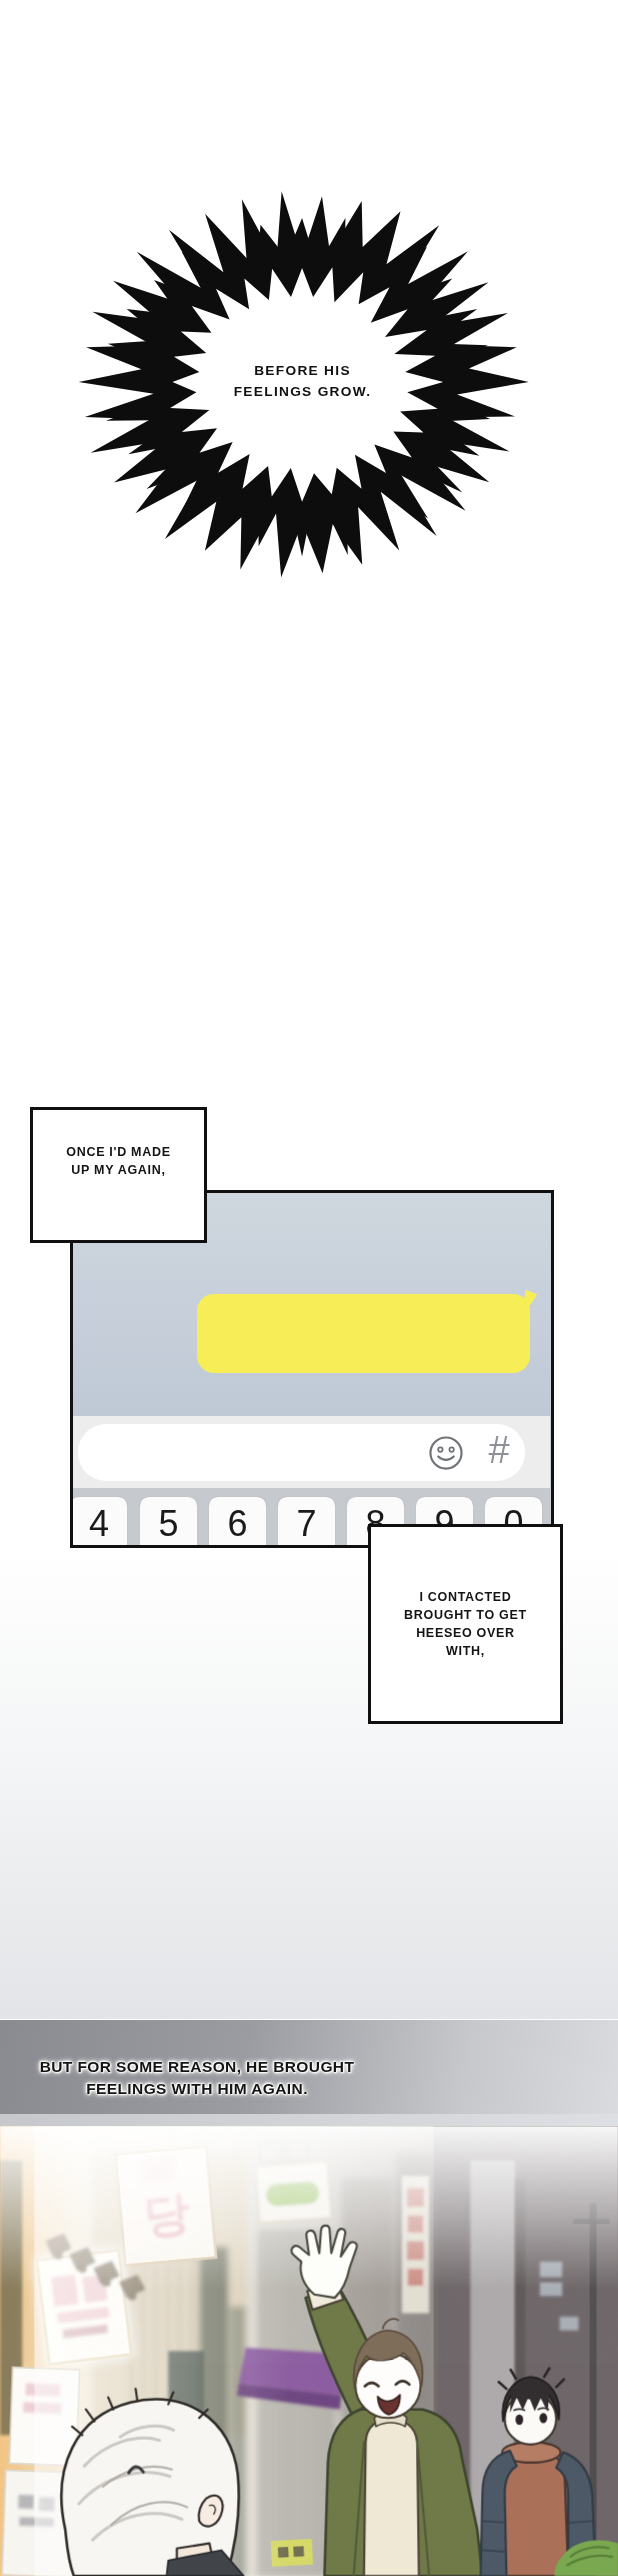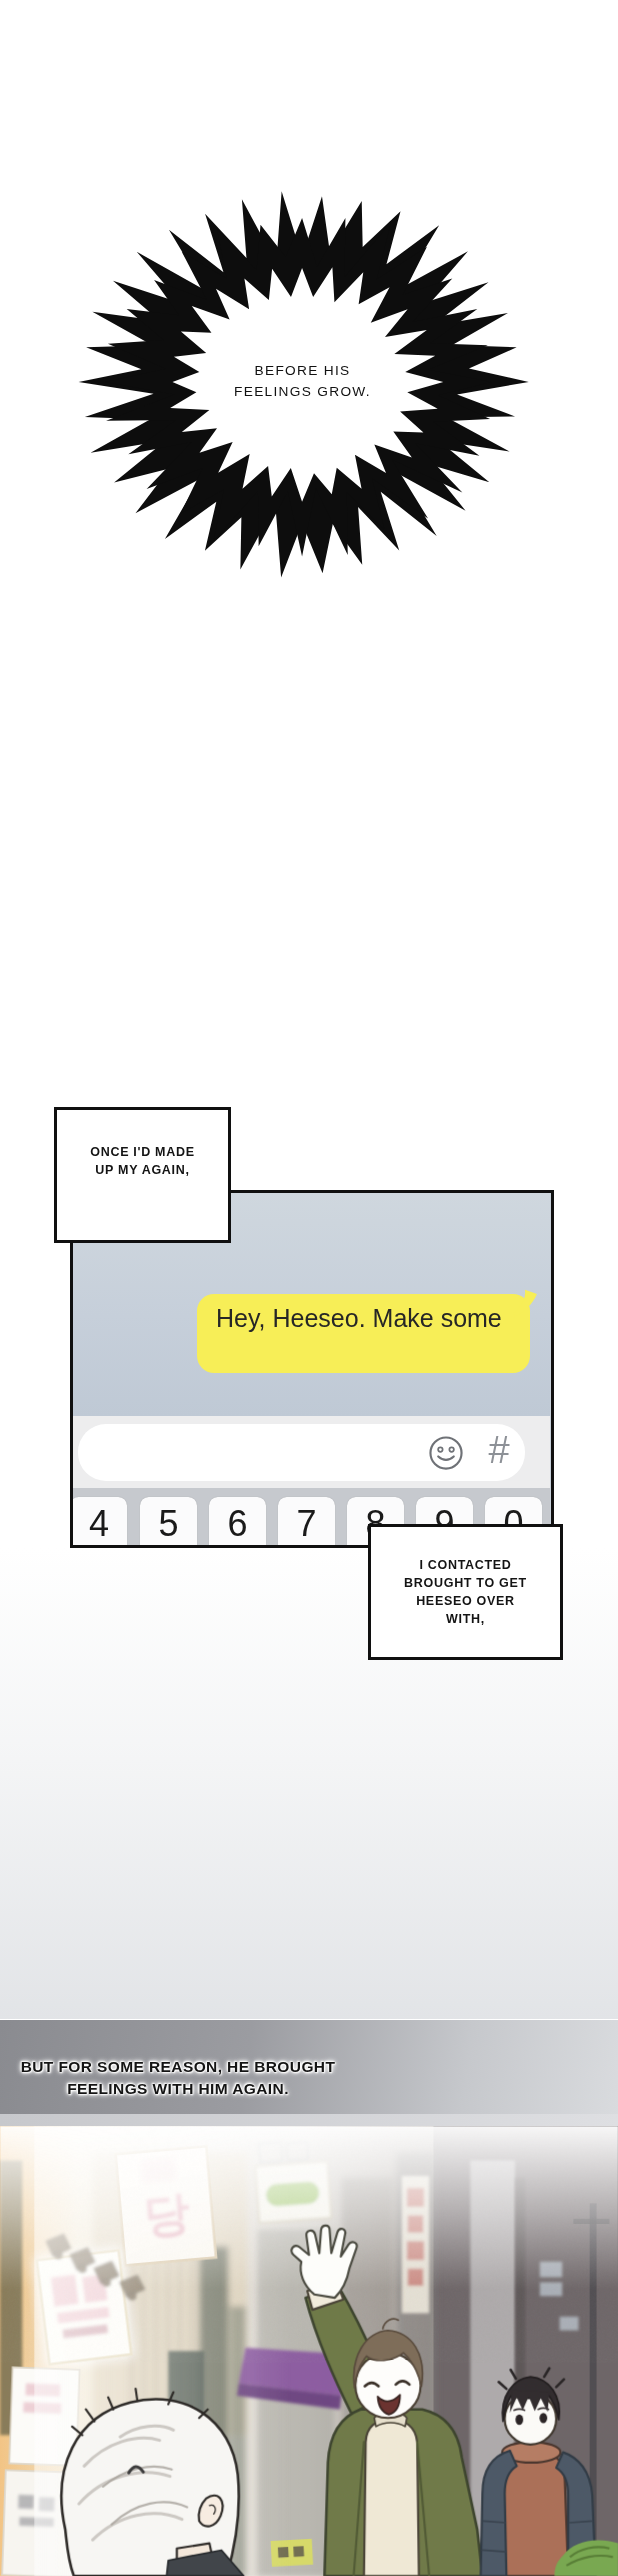--- a/index.html
+++ b/index.html
@@ -3,28 +3,28 @@
 <meta charset="utf-8">
 <style>
   html,body{margin:0;padding:0;background:#ffffff;}
   .page{position:relative;width:618px;height:2576px;background:#ffffff;overflow:hidden;
         font-family:"Liberation Sans",sans-serif;}
   
   .burst{position:absolute;left:64px;top:176px;width:477px;height:412px;z-index:1;}
   .burst svg{position:absolute;left:0;top:0;}
   .burst-text{position:absolute;left:0;top:0;width:477px;height:412px;display:flex;
     flex-direction:column;align-items:center;justify-content:center;text-align:center;
-    font-weight:400;font-size:13.7px;letter-spacing:1.3px;line-height:20.6px;color:#111;}
+    font-weight:700;font-size:13.7px;letter-spacing:1.3px;line-height:20.6px;color:#111;}
   
   .caption{position:absolute;background:#ffffff;border:3.4px solid #101010;z-index:5;
     display:flex;flex-direction:column;align-items:center;justify-content:center;
     text-align:center;font-weight:700;font-size:12.5px;letter-spacing:0.7px;
     line-height:18px;color:#141414;}
-  .caption.c1{left:30px;top:1107px;width:177px;height:136px;padding-bottom:29px;box-sizing:border-box;margin-left:24px;}
-  .caption.c2{left:368px;top:1524px;width:195px;height:136px;box-sizing:border-box;}
+  .caption.c1{left:30px;top:1107px;width:177px;height:136px;padding-bottom:29px;box-sizing:border-box;}
+  .caption.c2{left:368px;top:1524px;width:195px;height:200px;box-sizing:border-box;}
   
   .phone{position:absolute;left:70px;top:1190px;width:484px;height:358px;
     border:3.4px solid #101010;box-sizing:border-box;z-index:2;overflow:hidden;background:#c8d1db;}
   .chat-area{position:absolute;left:0;top:0;width:477px;height:223px;
     background:linear-gradient(180deg,#cfd7de 0%,#c6cfda 55%,#bfc9d5 100%);}
   .bubble{position:absolute;left:124px;top:101px;width:333px;height:79px;background:#f7ee57;
     border-radius:17px;box-sizing:border-box;padding:7.7px 0 0 19px;
     font-size:25px;line-height:33px;color:#262626;}
   .bubble .tail{position:absolute;right:-7.7px;top:-5.2px;}
   .composer{position:absolute;left:0;top:223px;width:477px;height:72px;background:#ededee;}
@@ -34,21 +34,21 @@
   .keyboard{position:absolute;left:0;top:295px;width:477px;height:63px;background:#c6c9ce;}
   .key{position:absolute;top:8.6px;width:57px;height:60px;background:#fbfbfc;border-radius:8.6px;
     box-shadow:0 0.9px 0.9px rgba(0,0,0,0.25);text-align:center;font-size:36px;line-height:53px;color:#1a1a1a;}
   
   .fade-zone{position:absolute;left:0;top:1548px;width:618px;height:471px;z-index:0;
     background:linear-gradient(180deg,#ffffff 0%,#f4f5f6 45%,#e2e4e7 100%);}
   .gray-band{position:absolute;left:0;top:2020px;width:618px;height:106px;z-index:0;
     background:linear-gradient(97deg,#8a8b90 0%,#9b9ca1 40%,#c6c8cc 75%,#d9dbde 100%);}
   .gray-band .lighter-strip{position:absolute;left:0;bottom:0;width:618px;height:12px;
     background:linear-gradient(90deg,#c7c8cc,#dedfe2);}
-  .narration{position:absolute;left:2px;top:2056px;width:352px;z-index:3;text-align:center;
+  .narration{position:absolute;left:21px;top:2056px;width:352px;z-index:3;text-align:center;
     font-weight:700;font-size:15.5px;letter-spacing:0.4px;line-height:22px;color:#141414;
     text-shadow:0 0 1.7px #fff,0 0 3.4px #fff,0 0 5.2px #fff,-0.9px -0.9px 1.7px #fff,0.9px 0.9px 1.7px #fff,0 0 6.9px #fff;}
   
   .scene{position:absolute;left:0;top:2126px;width:618px;height:450px;z-index:1;}
 </style>
 </head>
 <body>
 
 <div class="page">
 
@@ -68,21 +68,20 @@
     <span>ONCE I'D MADE</span>
     <span>UP MY AGAIN,</span>
   </div>
 
   <div class="phone">
     <div class="chat-area">
       <div class="bubble">
         <svg class="tail" width="26" height="29" viewBox="0 0 30 34">
           <path d="M2,28 C12,20 16,10 15,1 L29,6 C24,18 15,26 3,33 Z" fill="#f7ee57"></path>
         </svg>
-        <div>Hey, Heeseo. Make some</div>
       </div>
     </div>
     <div class="composer">
       <div class="pill">
         <svg class="emoji" width="38" height="38" viewBox="0 0 44 44">
           <circle cx="22" cy="22" r="18" fill="none" stroke="#6f7277" stroke-width="2.5"></circle>
           <circle cx="15.5" cy="18" r="2.6" fill="none" stroke="#6f7277" stroke-width="2"></circle>
           <circle cx="28.5" cy="18" r="2.6" fill="none" stroke="#6f7277" stroke-width="2"></circle>
           <path d="M13,26 Q22,34 31,26" fill="none" stroke="#6f7277" stroke-width="2.5" stroke-linecap="round"></path>
         </svg>

